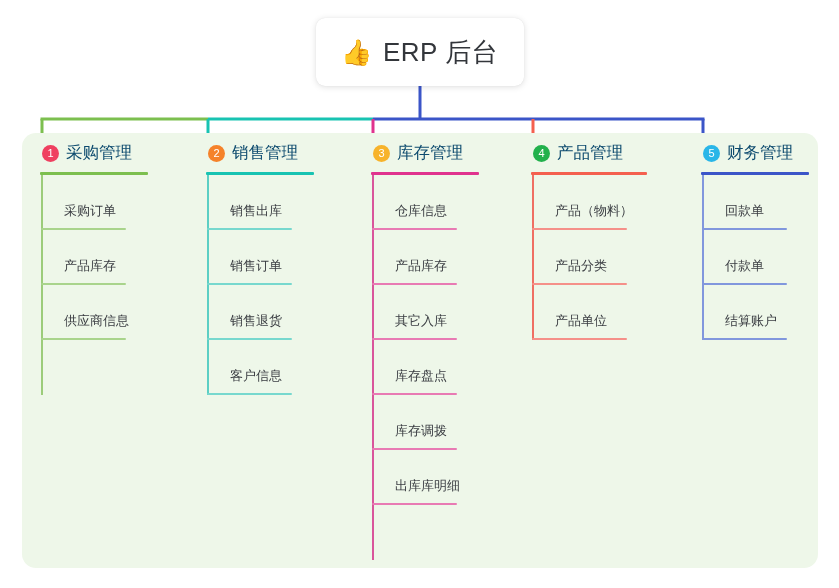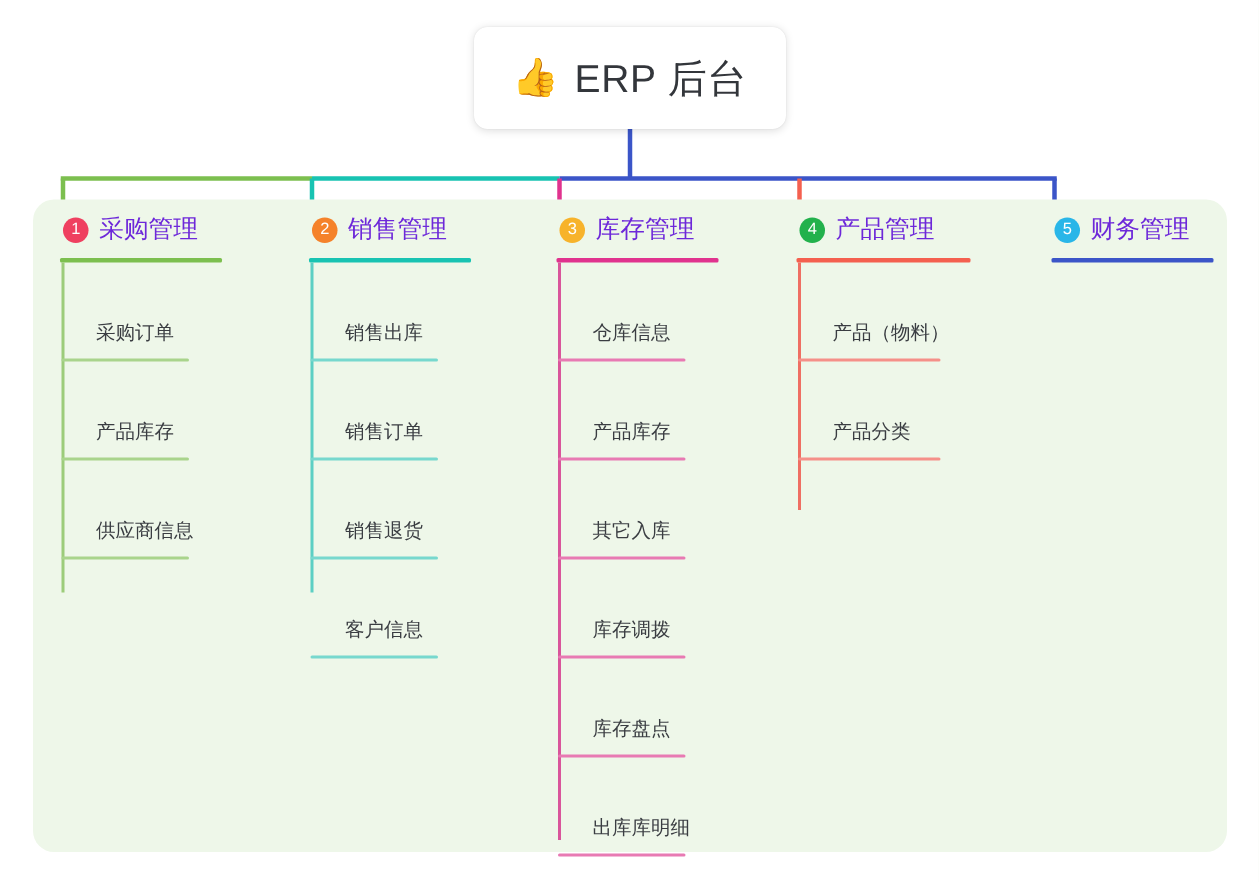--- a/index.html
+++ b/index.html
@@ -87,21 +87,21 @@
     border-radius: 50%;
     color: #ffffff;
     font-size: 11px;
     line-height: 17px;
     text-align: center;
     font-weight: normal;
     flex: none;
   }
   .col-title {
     font-size: 16.5px;
-    color: #6d28d9;
+    color: #0c4a6e;
     white-space: nowrap;
   }
   .col-rule {
     height: 3px;
     border-radius: 1px;
     margin-top: 6px;
   }
 
   
   .children {
@@ -110,21 +110,21 @@
     padding-left: 0;
   }
   .spine {
     position: absolute;
     left: 1px;
     top: 0;
     width: 2px;
   }
   .item {
     position: relative;
-    height: 66px;
+    height: 55px;
     box-sizing: border-box;
     padding-left: 24px;
   }
   .item-label {
     position: absolute;
     left: 24px;
     bottom: 10px;
     font-size: 13px;
     color: #3a3d42;
     white-space: nowrap;
@@ -224,25 +224,25 @@
           </div>
           <div class="item">
             <span class="item-label">产品库存</span>
             <div class="item-rule" style="background: rgb(232, 122, 179); width: 85px;"></div>
           </div>
           <div class="item">
             <span class="item-label">其它入库</span>
             <div class="item-rule" style="background: rgb(232, 122, 179); width: 85px;"></div>
           </div>
           <div class="item">
+            <span class="item-label">库存盘点</span>
+            <div class="item-rule" style="background: rgb(232, 122, 179); width: 85px;"></div>
+          </div>
+          <div class="item">
             <span class="item-label">库存调拨</span>
-            <div class="item-rule" style="background: rgb(232, 122, 179); width: 85px;"></div>
-          </div>
-          <div class="item">
-            <span class="item-label">库存盘点</span>
             <div class="item-rule" style="background: rgb(232, 122, 179); width: 85px;"></div>
           </div>
           <div class="item">
             <span class="item-label">出库库明细</span>
             <div class="item-rule" style="background: rgb(232, 122, 179); width: 85px;"></div>
           </div>
         </div>
       </div>
       <div class="column" style="left: 531px; width: 116px;">
         <div class="col-header">
@@ -253,24 +253,43 @@
         <div class="children">
           <div class="spine" style="background: rgb(239, 111, 99); height: 165px;"></div>
           <div class="item">
             <span class="item-label">产品（物料）</span>
             <div class="item-rule" style="background: rgb(245, 144, 137); width: 95px;"></div>
           </div>
           <div class="item">
             <span class="item-label">产品分类</span>
             <div class="item-rule" style="background: rgb(245, 144, 137); width: 95px;"></div>
           </div>
+          <div class="item">
+            <span class="item-label">产品单位</span>
+            <div class="item-rule" style="background: rgb(245, 144, 137); width: 95px;"></div>
+          </div>
         </div>
       </div>
       <div class="column" style="left: 701px; width: 108px;">
         <div class="col-header">
           <span class="badge" style="background: rgb(41, 182, 232);">5</span>
           <span class="col-title">财务管理</span>
         </div>
         <div class="col-rule" style="background: rgb(59, 85, 200); width: 108px;"></div>
+        <div class="children">
+          <div class="spine" style="background: rgb(129, 151, 221); height: 165px;"></div>
+          <div class="item">
+            <span class="item-label">回款单</span>
+            <div class="item-rule" style="background: rgb(129, 151, 221); width: 85px;"></div>
+          </div>
+          <div class="item">
+            <span class="item-label">付款单</span>
+            <div class="item-rule" style="background: rgb(129, 151, 221); width: 85px;"></div>
+          </div>
+          <div class="item">
+            <span class="item-label">结算账户</span>
+            <div class="item-rule" style="background: rgb(129, 151, 221); width: 85px;"></div>
+          </div>
+        </div>
       </div>
     </div>
 
 </div>
 
 </body></html>

